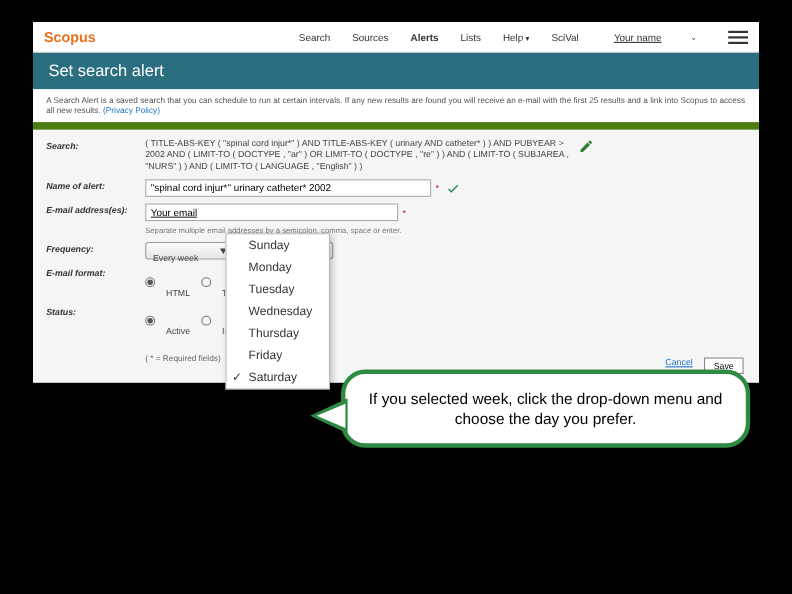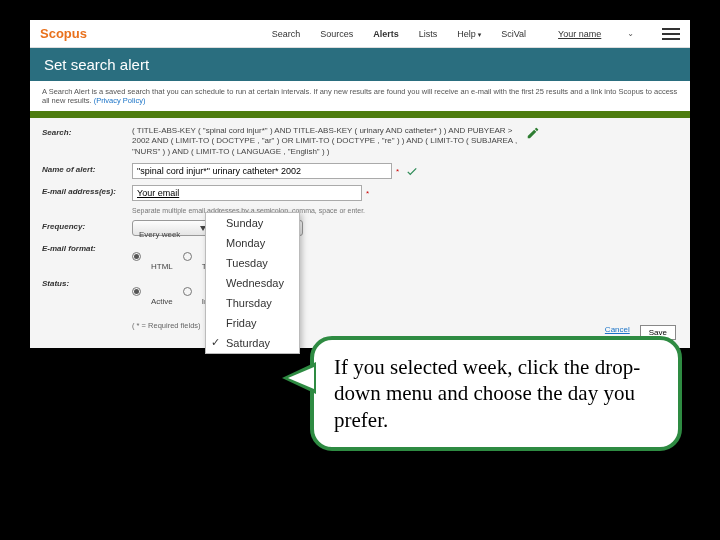--- a/index.html
+++ b/index.html
@@ -172,24 +172,24 @@
     position:absolute;
     left: 310px;
     top: 336px;
     width: 372px;
   }
   .callout{
     background:#fff;
     border:4px solid #2e8b42;
     border-radius:22px;
     padding:14px 20px;
-    font-size:21px;
+    font-size:14px;
+    text-align:center;
     color:#000;
     line-height:1.25;
-    font-family:Liberation Serif, serif;
   }
   .tail{
     position:absolute;
     left:-28px; top:26px;
     width:0;height:0;
     border-top:16px solid transparent;
     border-bottom:16px solid transparent;
     border-right:34px solid #2e8b42;
   }
   .tail::after{

